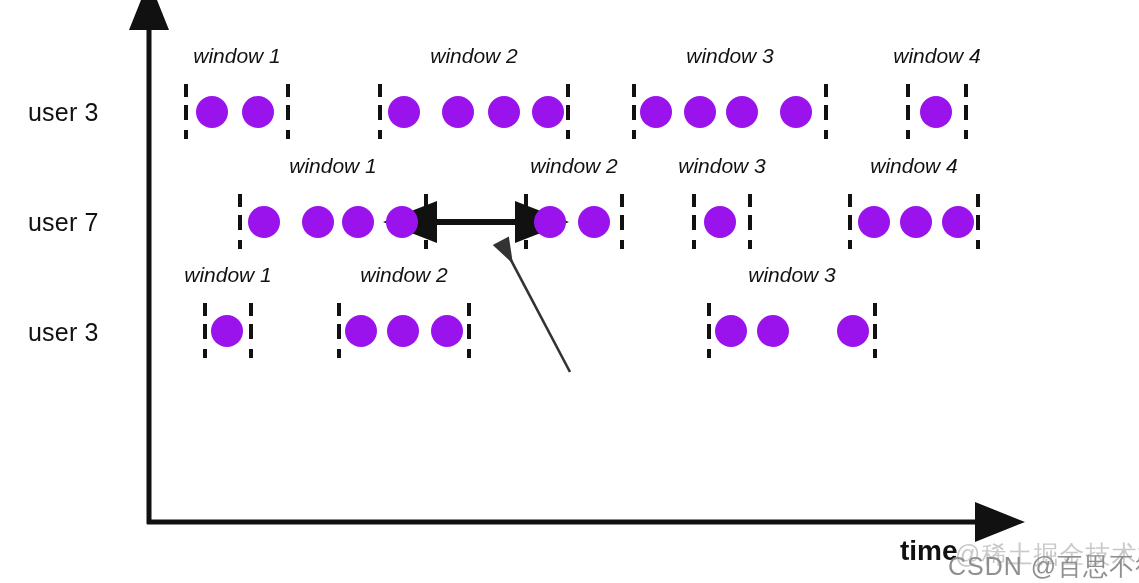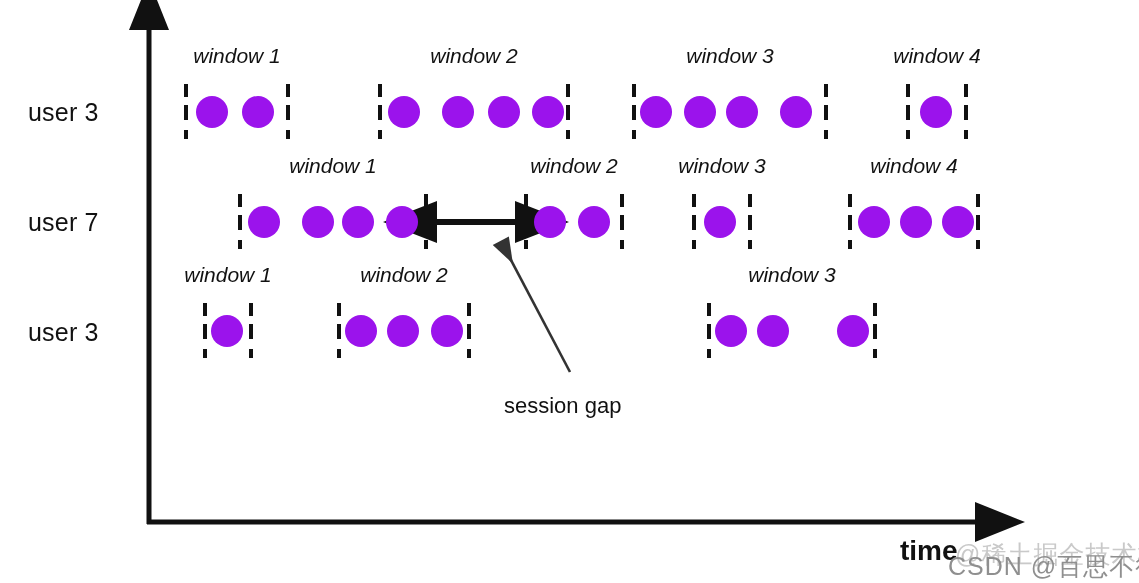--- a/index.html
+++ b/index.html
@@ -224,20 +224,19 @@
 
   <div class="window-group" style="left:707px; top:303px; width:170px;">
     <div class="window-title">window 3</div>
     <div class="bracket left"></div>
     <div class="bracket right"></div>
     <div class="dot" style="left:8px;"></div>
     <div class="dot" style="left:50px;"></div>
     <div class="dot" style="left:130px;"></div>
   </div>
 
-  <div class="gap-label" style="left:504px; top:393px;">session gap</div>
 
   <div class="time-label" style="left:900px; top:535px;text-align:center;">time</div>
 
   <div class="watermark wm-light" style="left:955px; top:538px;">@稀土掘金技术社区</div>
   <div class="watermark wm-dark" style="left:948px; top:550px;">CSDN @百思不得小迈</div>
 
 </div>
 
 </body></html>

